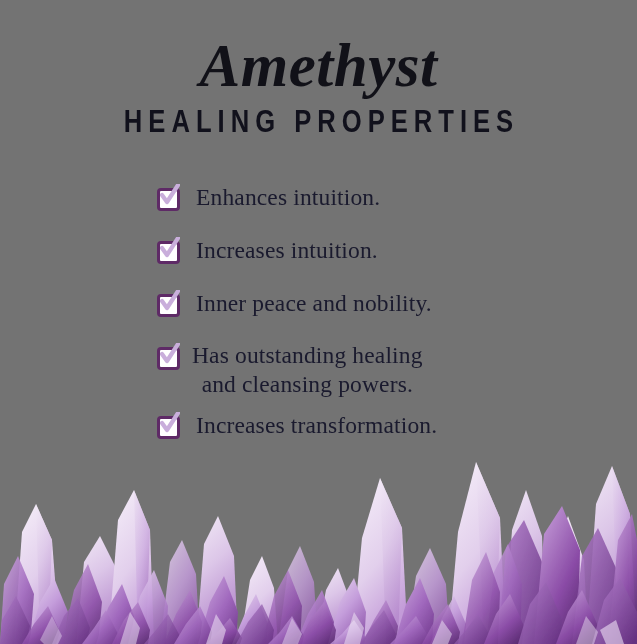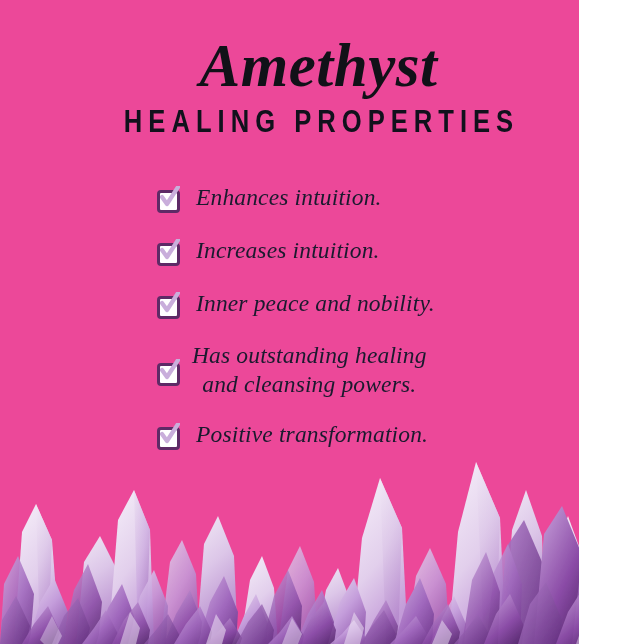--- a/index.html
+++ b/index.html
@@ -5,23 +5,23 @@
   html, body {
     margin: 0;
     padding: 0;
     background: #ffffff;
   }
   body {
     font-family: "Liberation Serif", "DejaVu Serif", serif;
   }
   #poster {
     position: relative;
-    width: 579px;
+    width: 637px;
     height: 644px;
-    background: #ec4899;
+    background: #737373;
     overflow: hidden;
   }
 
   
   .title-block {
     position: absolute;
     top: 34px;
     left: 0;
     width: 637px;
     text-align: center;
@@ -53,25 +53,24 @@
   
   .list {
     position: absolute;
     top: 182px;
     left: 156px;
     width: 420px;
   }
   .list-item {
     position: relative;
     display: flex;
-    align-items: center;
+    align-items: flex-start;
     margin-bottom: 23px;
-    font-style: italic;
-  }
-  .list-item.tight { margin-bottom: 20px; }
+  }
+  .list-item.tight { margin-bottom: 11px; }
 
   .checkbox {
     flex: 0 0 auto;
     position: relative;
     width: 23px;
     height: 23px;
     margin-top: 4px;
   }
   .checkbox .box {
     position: absolute;
@@ -182,21 +181,21 @@
 
     <div class="list-item">
       <span class="checkbox">
         <span class="box"></span>
         <span class="tick">
           <svg viewBox="0 0 20 22" width="20" height="22" aria-hidden="true">
             <path d="M2 11 L7 18 L18 1" fill="none" stroke="#c9aedb" stroke-width="4.2" stroke-linecap="round" stroke-linejoin="round"></path>
           </svg>
         </span>
       </span>
-      <span class="item-text">Positive transformation.</span>
+      <span class="item-text">Increases transformation.</span>
     </div>
 
   </div>
 
   <div class="crystals">
     <svg viewBox="0 0 637 200" preserveAspectRatio="none" aria-hidden="true">
       <defs>
         <linearGradient id="gA" x1="0" y1="0" x2="0.3" y2="1">
           <stop offset="0%" stop-color="#f2eaf6"></stop>
           <stop offset="45%" stop-color="#dcc6e8"></stop>

